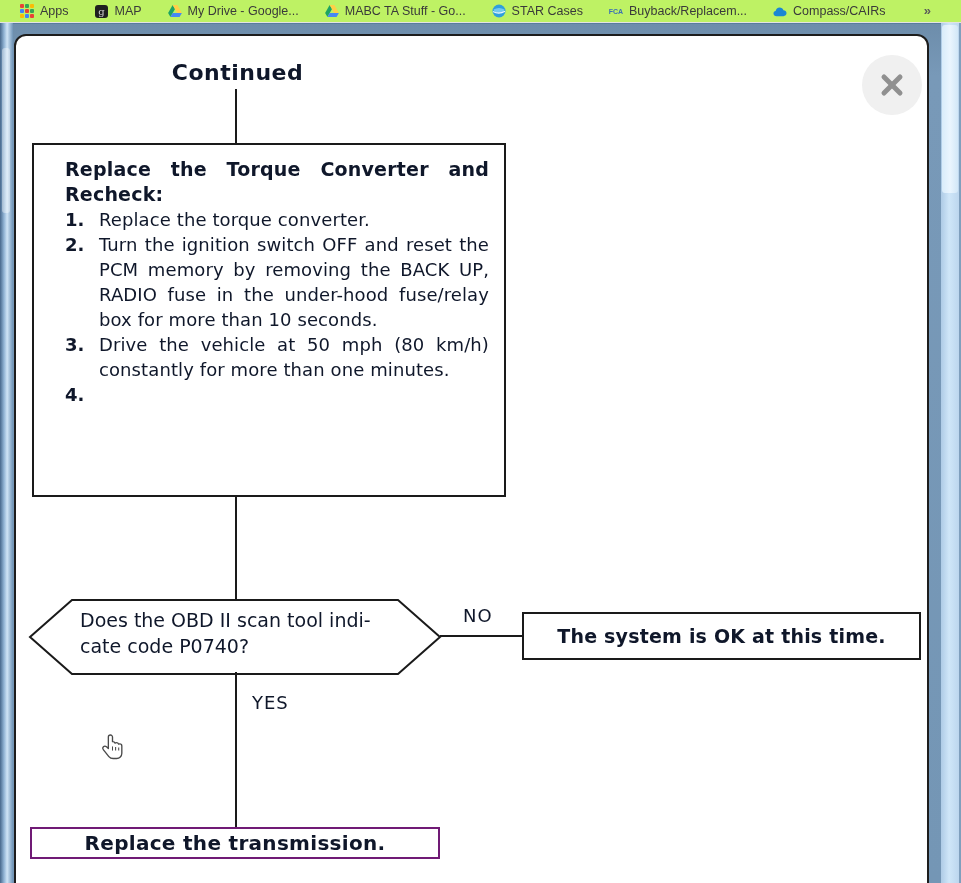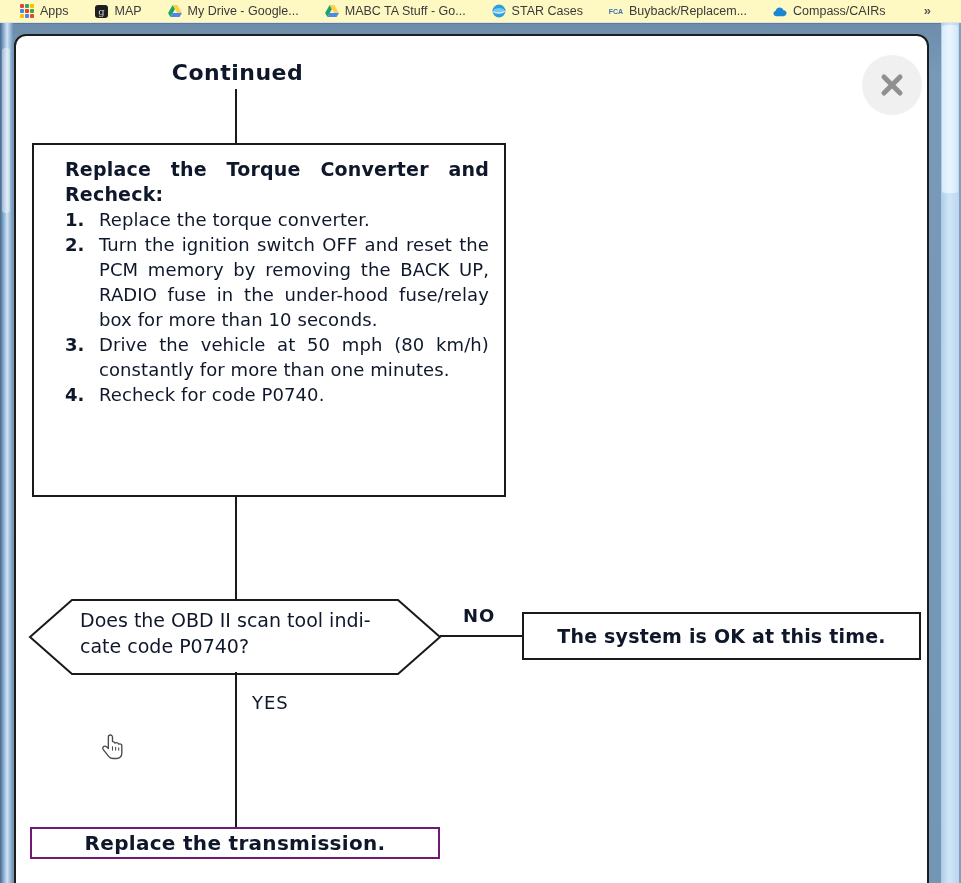--- a/index.html
+++ b/index.html
@@ -5,21 +5,21 @@
   html,body{margin:0;padding:0;}
   body{
     width:961px;height:883px;position:relative;overflow:hidden;
     background:#7496b5;
     font-family:"Liberation Sans",sans-serif;
   }
 
   
   .bookmarks-bar{
     position:absolute;left:0;top:0;width:961px;height:23px;
-    background:#fef9c3;border-bottom:1px solid #e3e3e3;
+    background:#bef264;border-bottom:1px solid #e3e3e3;
     display:flex;align-items:center;padding-left:20px;box-sizing:border-box;
     font-size:12.5px;color:#3a3a3a;white-space:nowrap;z-index:5;
   }
   .bm-item{display:flex;align-items:center;gap:6px;margin-right:26px;cursor:pointer;}
   .bm-item .ico{width:14px;height:14px;display:inline-flex;align-items:center;justify-content:center;flex:0 0 auto;}
   .apps-grid{display:grid;grid-template-columns:repeat(3,4px);grid-template-rows:repeat(3,4px);gap:1px;}
   .apps-grid i{width:4px;height:4px;border-radius:1px;display:block;}
   .map-fav{width:13px;height:13px;background:#1f1f1f;border-radius:3px;color:#cfcfcf;
     font-size:10px;line-height:13px;text-align:center;font-family:"DejaVu Serif",serif;}
   .fca-fav{font-size:7px;font-weight:bold;color:#3b6fb5;letter-spacing:0;font-family:"Liberation Sans",sans-serif;}
@@ -52,21 +52,21 @@
   .continued{position:absolute;left:150px;top:46px;width:175px;text-align:center;
     font-size:22px;font-weight:bold;letter-spacing:0.5px;}
   .process-box{position:absolute;left:32px;top:129px;width:474px;height:354px;
     border:2px solid #1a1a1a;box-sizing:border-box;background:#fff;
     padding:12px 15px 0 31px;}
   .pb-title{font-size:19px;font-weight:bold;line-height:25px;text-align:justify;letter-spacing:0.2px;}
   .step{position:relative;padding-left:34px;font-size:18px;line-height:25px;text-align:justify;letter-spacing:0.1px;}
   .step .num{position:absolute;left:0;top:0;font-weight:bold;}
   .hexagon-svg{position:absolute;left:28px;top:584px;}
   .decision-text{position:absolute;left:80px;top:593px;width:330px;font-size:19px;line-height:26px;}
-  .no-label{position:absolute;left:463px;top:591px;font-size:18px;font-weight:bold;letter-spacing:1px;}
+  .no-label{position:absolute;left:463px;top:591px;font-size:18px;font-weight:normal;letter-spacing:1px;}
   .yes-label{position:absolute;left:252px;top:678px;font-size:18px;font-weight:normal;letter-spacing:1px;}
   .ok-box{position:absolute;left:522px;top:598px;width:399px;height:48px;border:2px solid #1a1a1a;
     box-sizing:border-box;background:#fff;display:flex;align-items:center;justify-content:center;
     font-size:19px;font-weight:bold;letter-spacing:0.2px;}
   .replace-box{position:absolute;left:30px;top:813px;width:410px;height:32px;border:2px solid #701a75;
     box-sizing:border-box;background:#fff;display:flex;align-items:center;justify-content:center;
     font-size:20px;font-weight:bold;letter-spacing:0.3px;}
   .hand-cursor{position:absolute;left:100px;top:734px;z-index:7;}
 </style>
 </head>
@@ -183,21 +183,20 @@
     <div class="step">
       <span class="num">2.</span>
       <span>Turn the ignition switch OFF and reset the PCM memory by removing the BACK UP, RADIO fuse in the under-hood fuse/relay box for more than 10 seconds.</span>
     </div>
     <div class="step">
       <span class="num">3.</span>
       <span>Drive the vehicle at 50 mph (80 km/h) constantly for more than one minutes.</span>
     </div>
     <div class="step">
       <span class="num">4.</span>
-      <span>Recheck for code P0740.</span>
     </div>
   </div>
 
   <div class="vline" style="left:235px;top:483px;width:2px;height:103px;"></div>
 
   <svg class="hexagon-svg" width="414" height="78" viewBox="0 0 414 78">
     <polygon points="2,39 44,2 370,2 412,39 370,76 44,76" fill="#ffffff" stroke="#1a1a1a" stroke-width="2"></polygon>
   </svg>
   <div class="decision-text">
     <div>Does the OBD II scan tool indi-</div>

